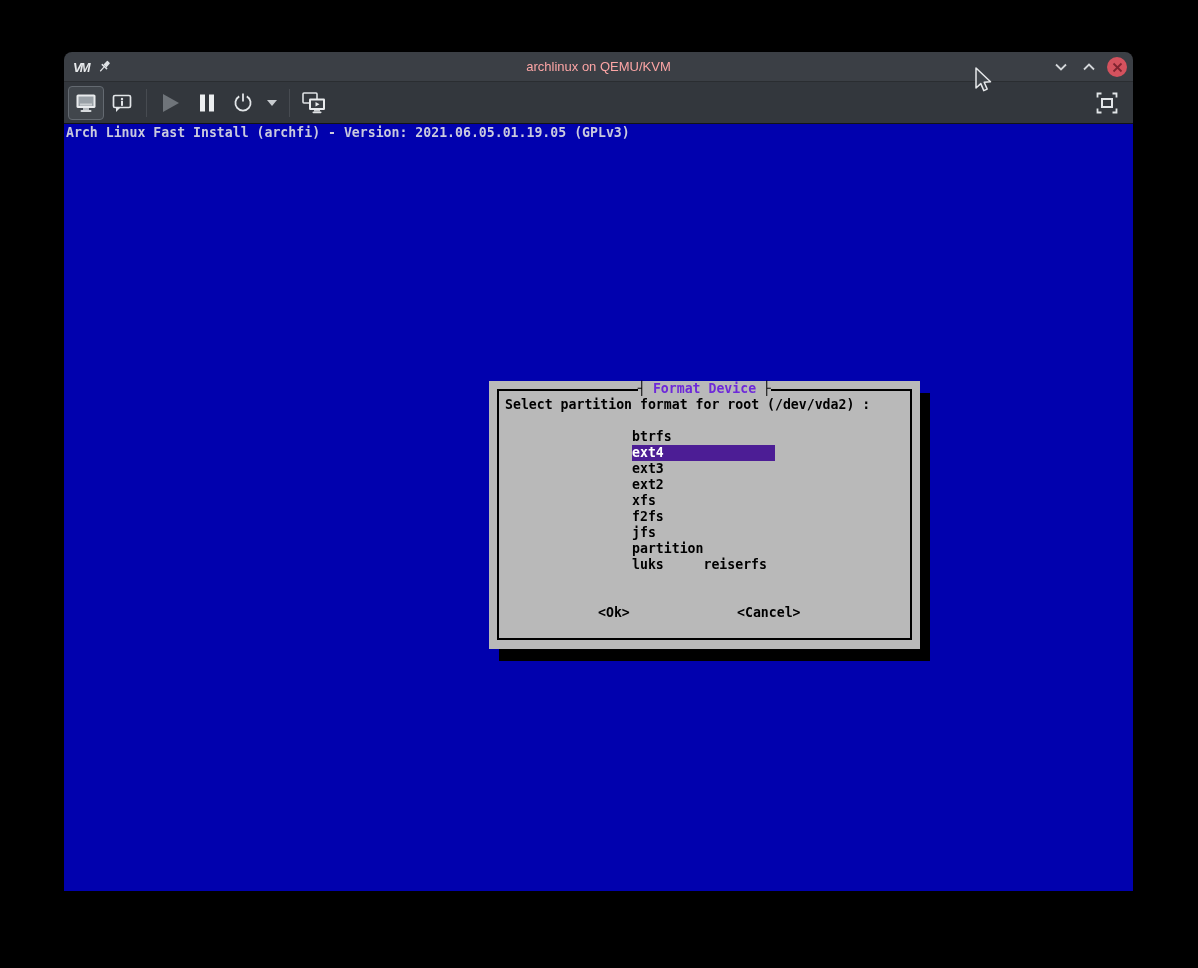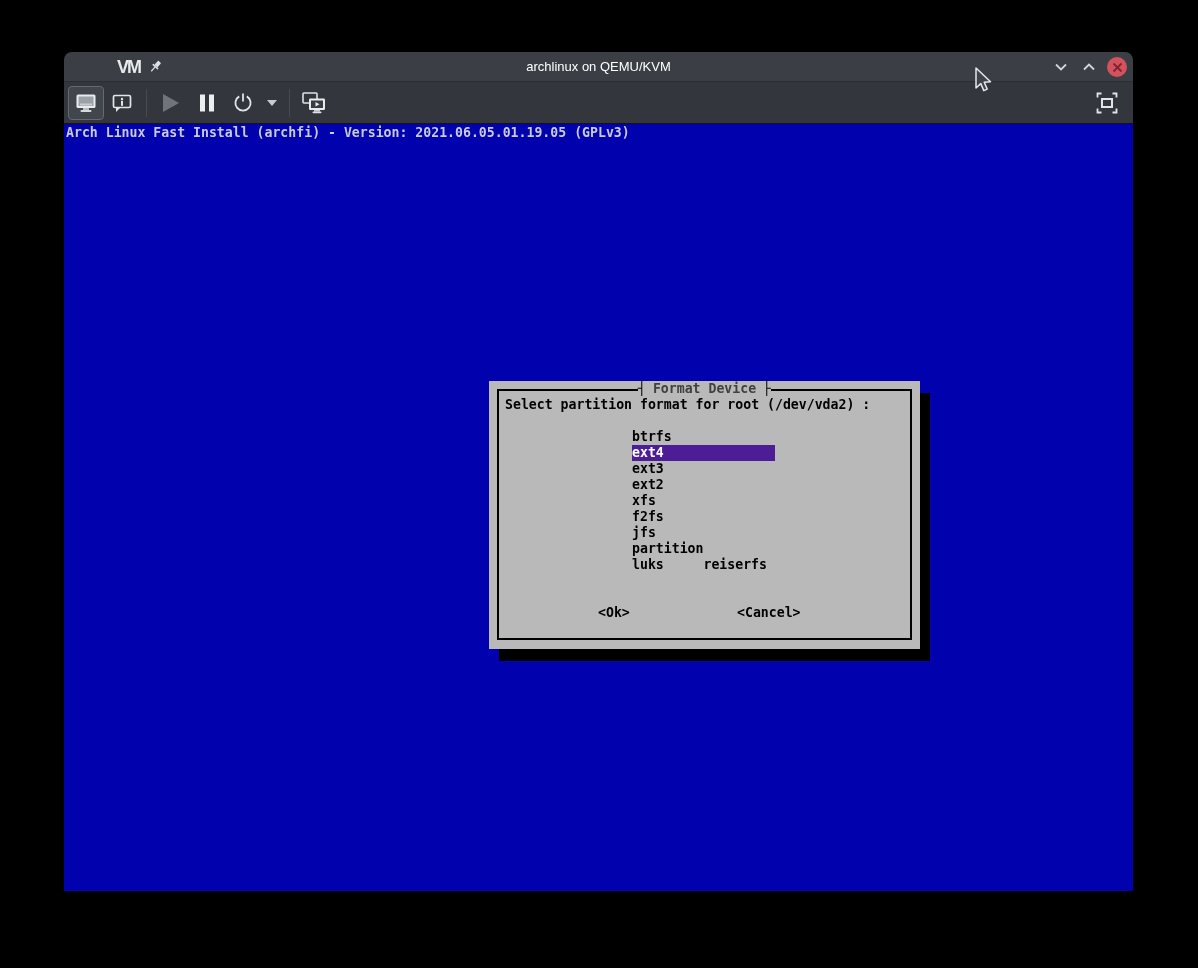--- a/index.html
+++ b/index.html
@@ -7,24 +7,24 @@
               font-family:"Liberation Sans", sans-serif; }
 
   .vm-window { position:absolute; left:64px; top:52px; width:1069px; height:839px;
                border-radius:8px 8px 0 0; overflow:hidden; }
 
   
   .titlebar { position:relative; height:30px; background:#3b3f45;
               border-bottom:1px solid #2a2d31; }
   .tb-left { position:absolute; left:9px; top:0; height:30px; display:flex;
              align-items:center; gap:9px; }
-  .vm-logo { color:#e8eaec; font-weight:bold; font-size:18px;
-             letter-spacing:-2px;margin-left:44px; }
+  .vm-logo { color:#e8eaec; font-weight:bold; font-style:italic; font-size:13px;
+             letter-spacing:-2px; }
   .tb-title { position:absolute; inset:0; display:flex; align-items:center;
-              justify-content:center; color:#ffffff; font-size:13px; }
+              justify-content:center; color:#fca5a5; font-size:13px; }
   .tb-right { position:absolute; right:6px; top:0; height:30px; display:flex;
               align-items:center; gap:8px; }
   .winbtn { width:20px; height:20px; display:flex; align-items:center;
             justify-content:center; border-radius:50%; }
   .closebtn { background:#d4525e; }
 
   
   .toolbar { position:relative; height:42px; background:#33373d;
              border-bottom:1px solid #121417; display:flex; align-items:center;
              padding-left:4px; }
@@ -45,21 +45,21 @@
 
   .dialog-shadow { position:absolute; left:435px; top:269px; width:431px;
                    height:268px; background:#000; }
   .dialog { position:absolute; left:425px; top:257px; width:431px; height:268px;
             background:#b9b9b9; color:#000; }
   .dlg-border { position:absolute; left:8px; right:8px; top:8px; bottom:9px;
                 border:2px solid #000; }
   .dlg-title { position:absolute; top:0; left:0; right:0; height:16px;
                display:flex; justify-content:center; }
   .dlg-title .frame-glyph { color:#000; background:#b9b9b9; }
-  .dlg-title .title-text { color:#404040; background:#b9b9b9; padding:0 7px; }
+  .dlg-title .title-text { color:#6d28d9; background:#b9b9b9; padding:0 7px; }
   .dlg-message { position:absolute; left:16px; top:16px; white-space:pre; }
   .menu { position:absolute; left:143px; top:48px; width:18ch; }
   .menu-row { height:16px; display:flex; }
   .menu-row .tag { width:9ch; }
   .menu-row.selected { background:#4c1d95; color:#fff; }
   .dlg-btn { position:absolute; top:224px; white-space:pre; }
   .dlg-btn.ok { left:109px; }
   .dlg-btn.cancel { left:248px; }
 
   

